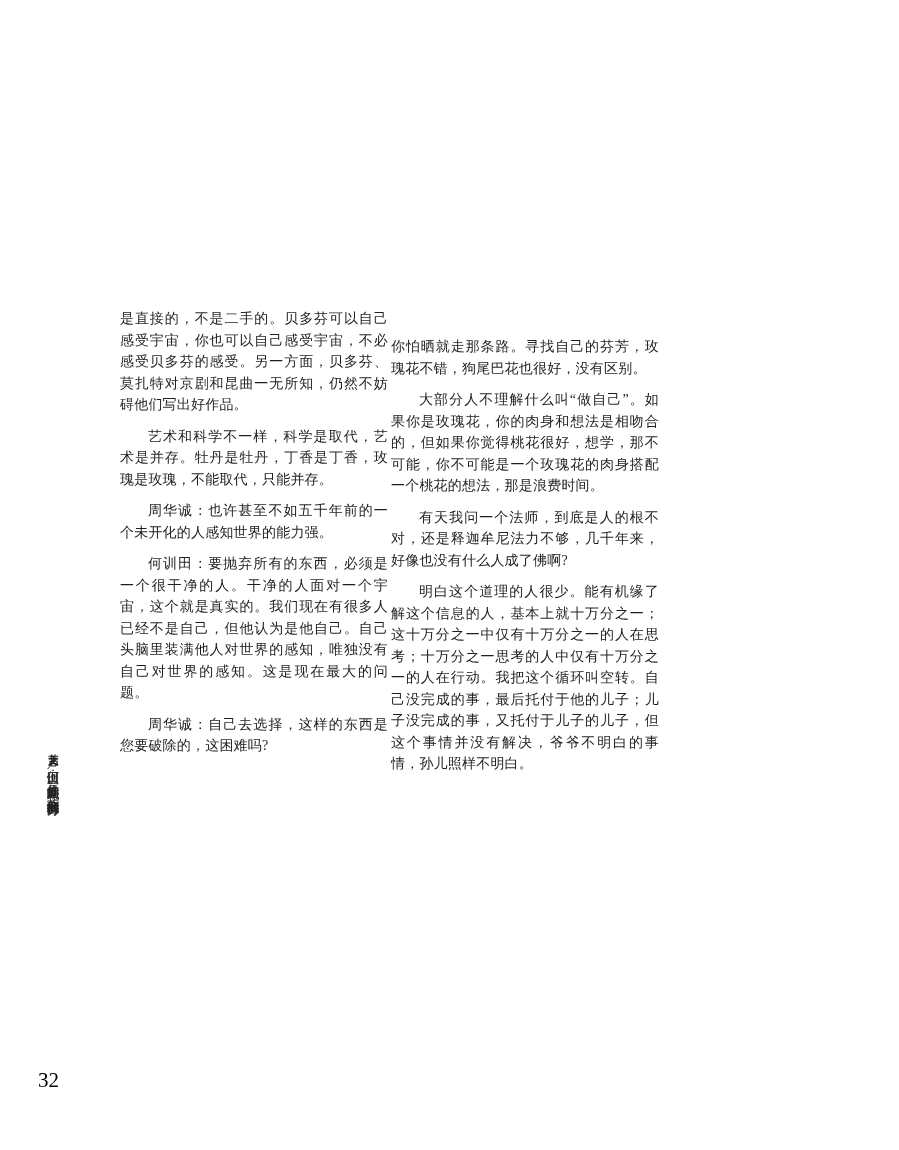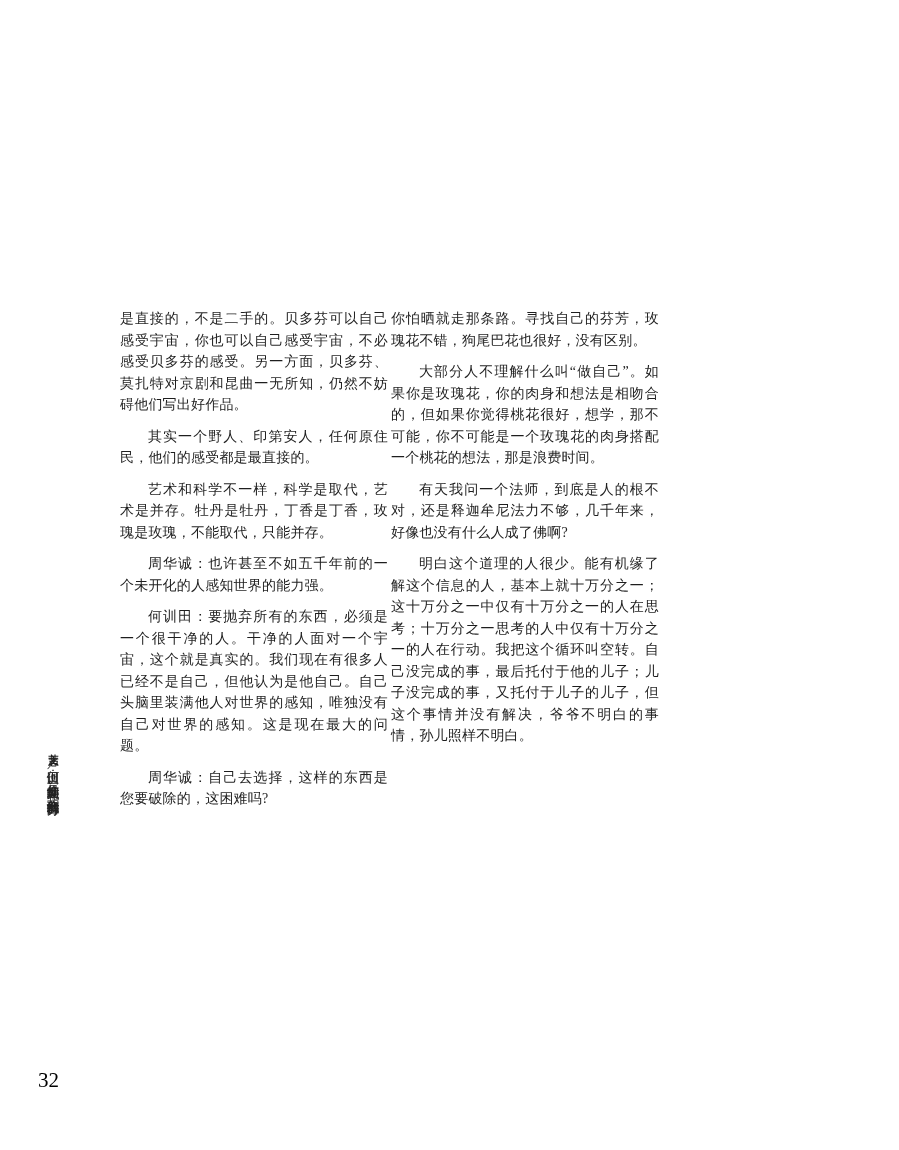--- a/index.html
+++ b/index.html
@@ -20,21 +20,21 @@
   .col {
     position: absolute;
     top: 308px;
     width: 268px;
     font-size: 14px;
     line-height: 21.5px;
     text-align: justify;
     letter-spacing: 0.2px;
   }
   .col-left  { left: 100px; margin-left: 20px; }
-  .col-right { left: 391px; }
+  .col-right { left: 391px; margin-top: 28px; }
   .col p {
     margin: 0 0 10px 0;
     text-indent: 2em;
   }
   .col p.cont { text-indent: 0; }
 
   
   .sidebar {
     position: absolute;
     left: 44px;
@@ -73,21 +73,20 @@
 
   <aside class="sidebar">
     <span class="section">艺文志</span><span class="sep">／</span><span class="title">何训田：你是世间的一朵花，你要找到自己的芬芳</span>
   </aside>
 
   <div class="page-number">32</div>
 
   <main>
     <div class="col col-left">
       <p class="cont">是直接的，不是二手的。贝多芬可以自己感受宇宙，你也可以自己感受宇宙，不必感受贝多芬的感受。另一方面，贝多芬、莫扎特对京剧和昆曲一无所知，仍然不妨碍他们写出好作品。</p>
-      <p>其实一个野人、印第安人，任何原住民，他们的感受都是最直接的。</p>
       <p>艺术和科学不一样，科学是取代，艺术是并存。牡丹是牡丹，丁香是丁香，玫瑰是玫瑰，不能取代，只能并存。</p>
       <p>周华诚：也许甚至不如五千年前的一个未开化的人感知世界的能力强。</p>
       <p>何训田：要抛弃所有的东西，必须是一个很干净的人。干净的人面对一个宇宙，这个就是真实的。我们现在有很多人已经不是自己，但他认为是他自己。自己头脑里装满他人对世界的感知，唯独没有自己对世界的感知。这是现在最大的问题。</p>
       <p>周华诚：自己去选择，这样的东西是您要破除的，这困难吗?</p>
     </div>
     <div class="col col-right">
       <p class="cont">你怕晒就走那条路。寻找自己的芬芳，玫瑰花不错，狗尾巴花也很好，没有区别。</p>
       <p>大部分人不理解什么叫“做自己”。如果你是玫瑰花，你的肉身和想法是相吻合的，但如果你觉得桃花很好，想学，那不可能，你不可能是一个玫瑰花的肉身搭配一个桃花的想法，那是浪费时间。</p>
       <p>有天我问一个法师，到底是人的根不对，还是释迦牟尼法力不够，几千年来，好像也没有什么人成了佛啊?</p>
       <p>明白这个道理的人很少。能有机缘了解这个信息的人，基本上就十万分之一；这十万分之一中仅有十万分之一的人在思考；十万分之一思考的人中仅有十万分之一的人在行动。我把这个循环叫空转。自己没完成的事，最后托付于他的儿子；儿子没完成的事，又托付于儿子的儿子，但这个事情并没有解决，爷爷不明白的事情，孙儿照样不明白。</p>

